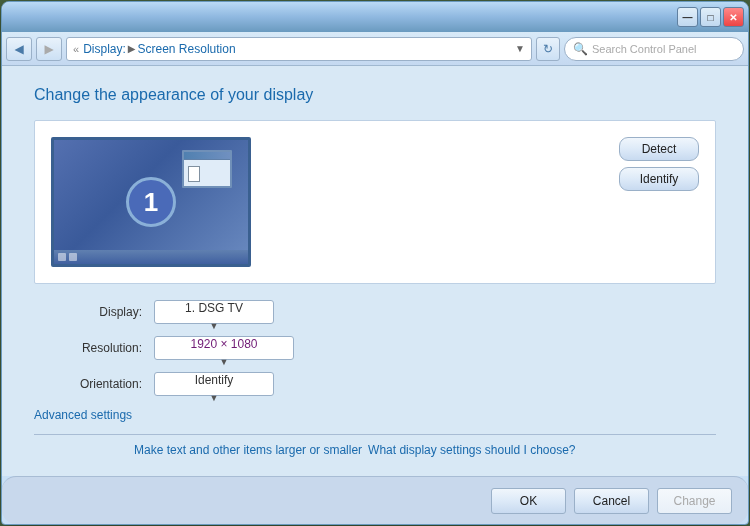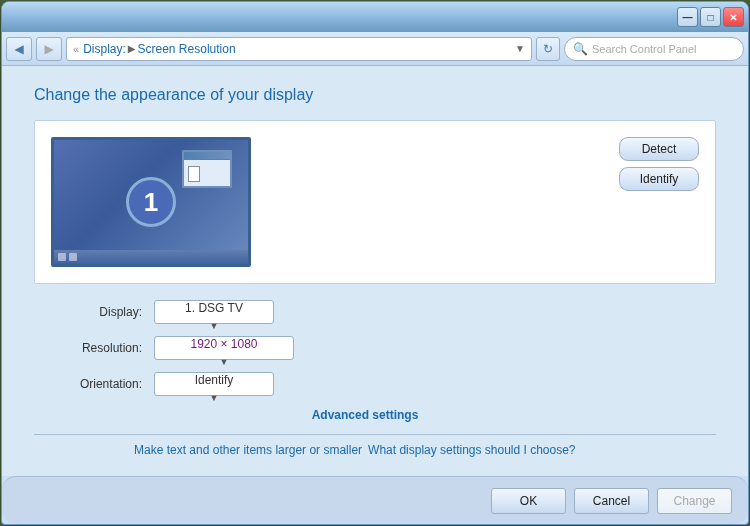--- a/index.html
+++ b/index.html
@@ -338,24 +338,23 @@
 
     .resolution-dropdown {
       min-width: 140px;
     }
 
     .resolution-text {
       color: #701a75;
     }
 
     .advanced-link-row {
-      text-align: center;
+      text-align: left;
       padding-right: 20px;
       margin-bottom: 8px;
-      font-weight: bold;
     }
 
     .link-text {
       color: #1a6aad;
       text-decoration: none;
       font-size: 12px;
       cursor: pointer;
     }
 
     .more-links {

